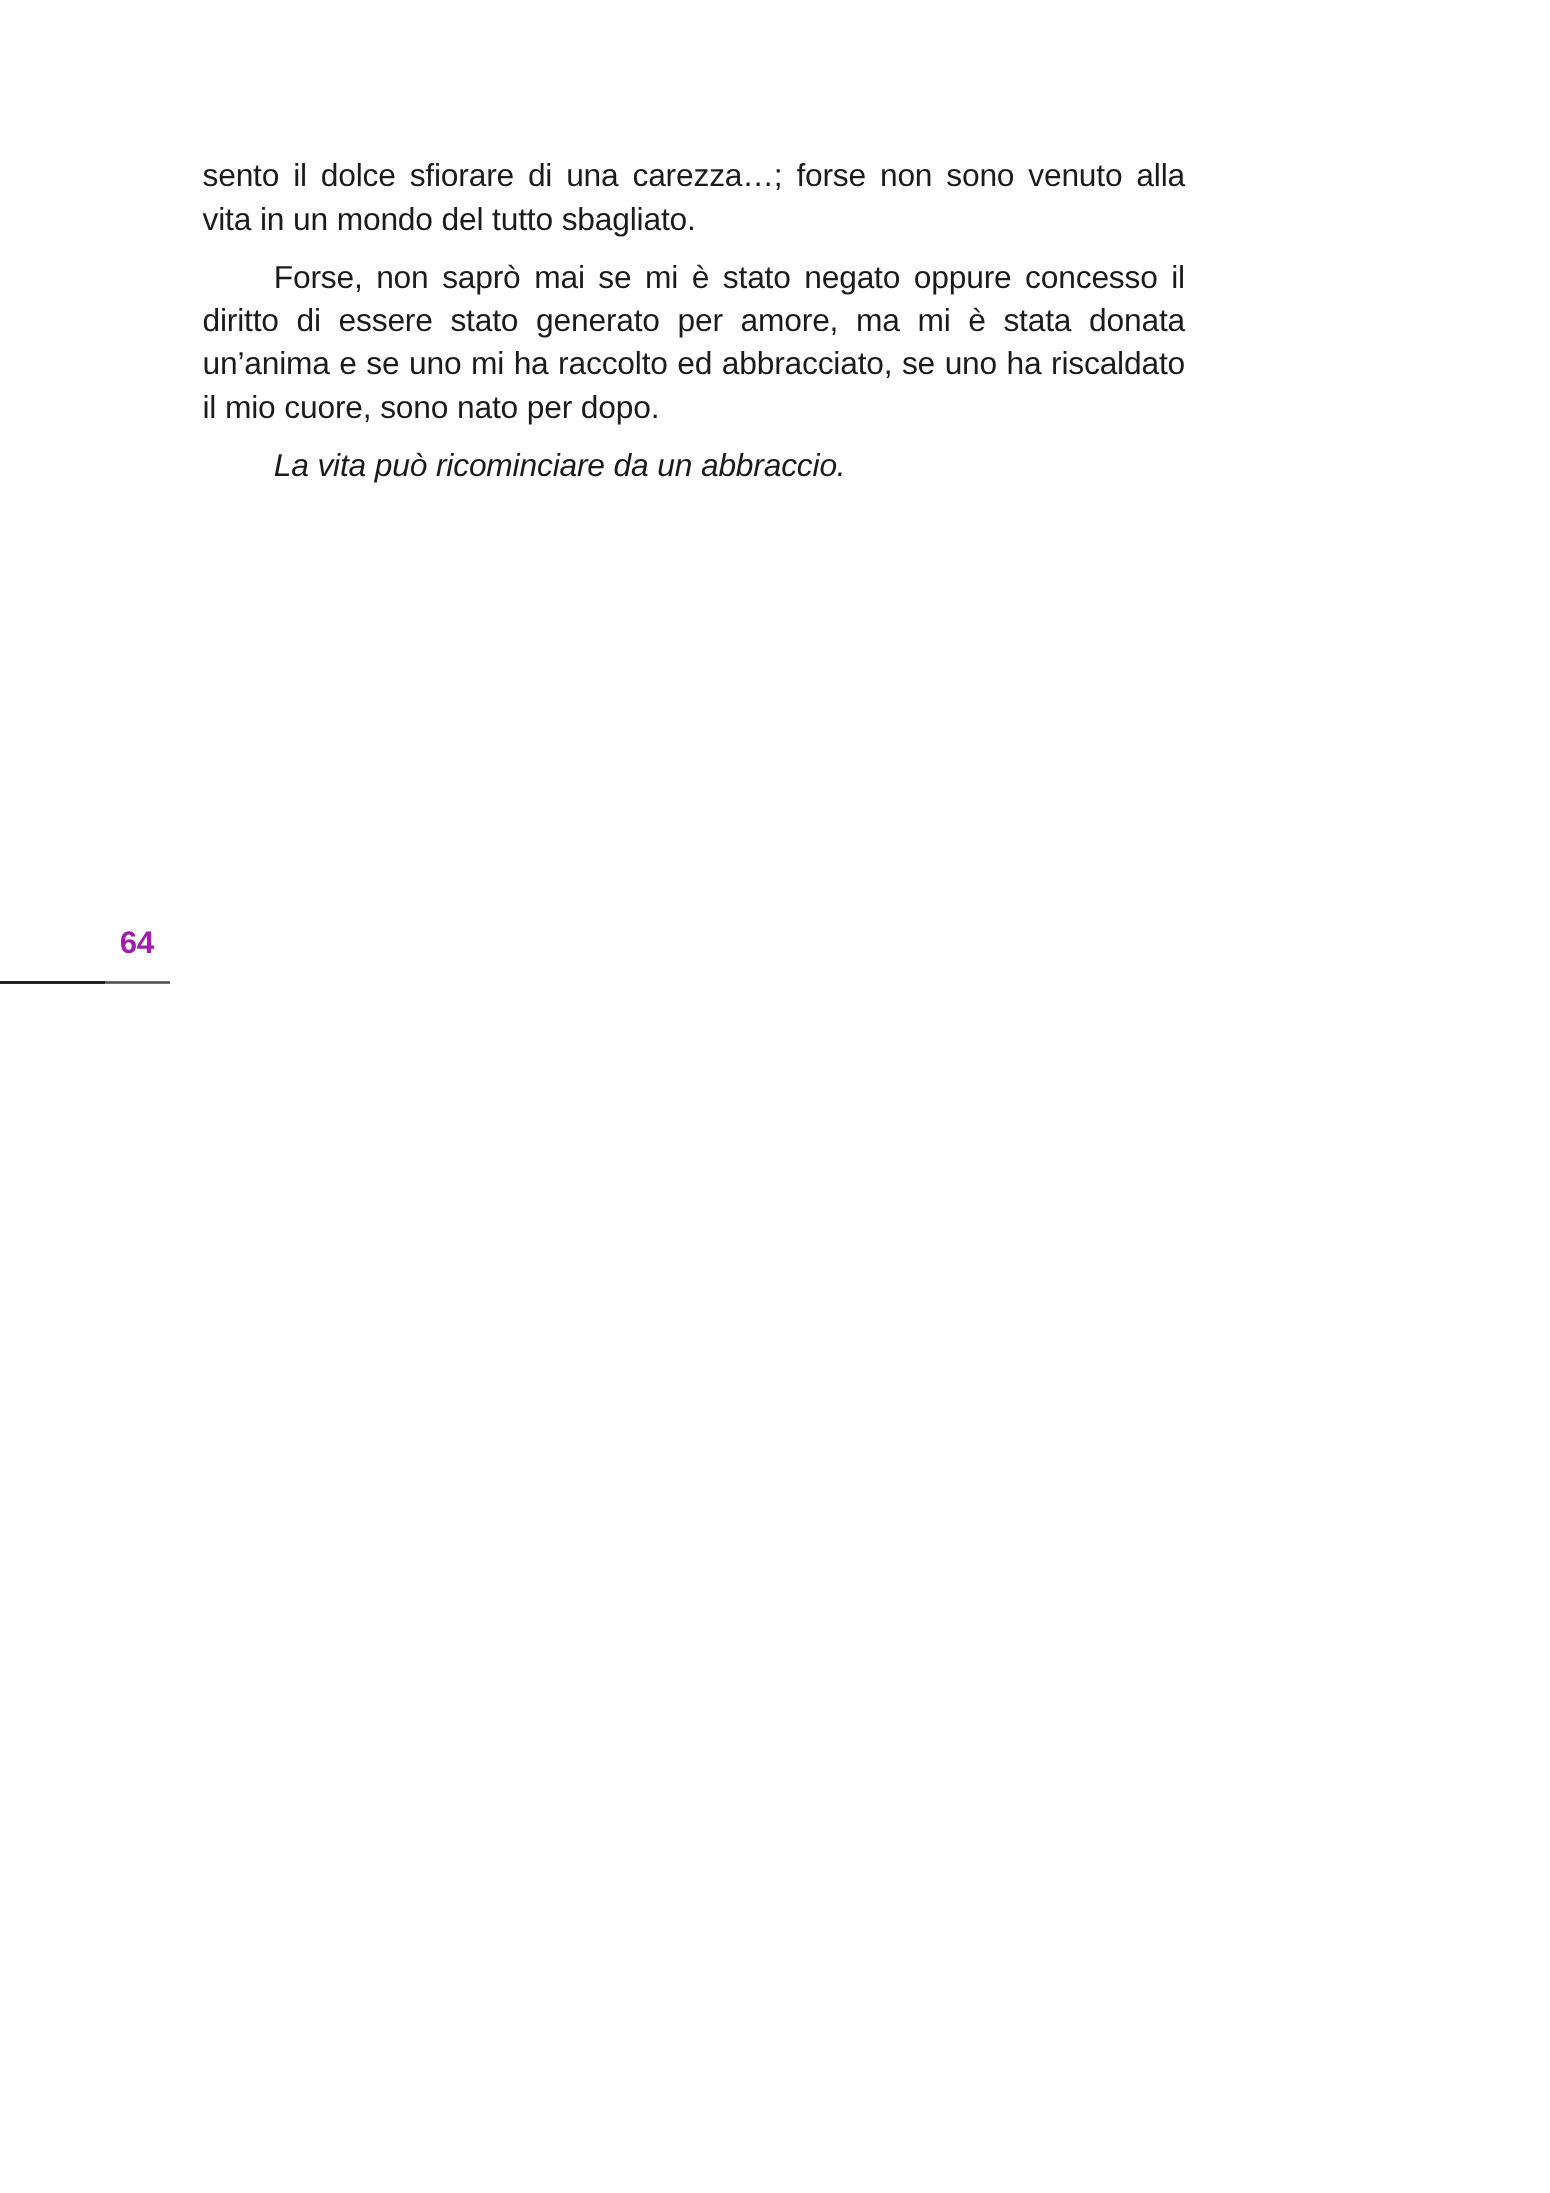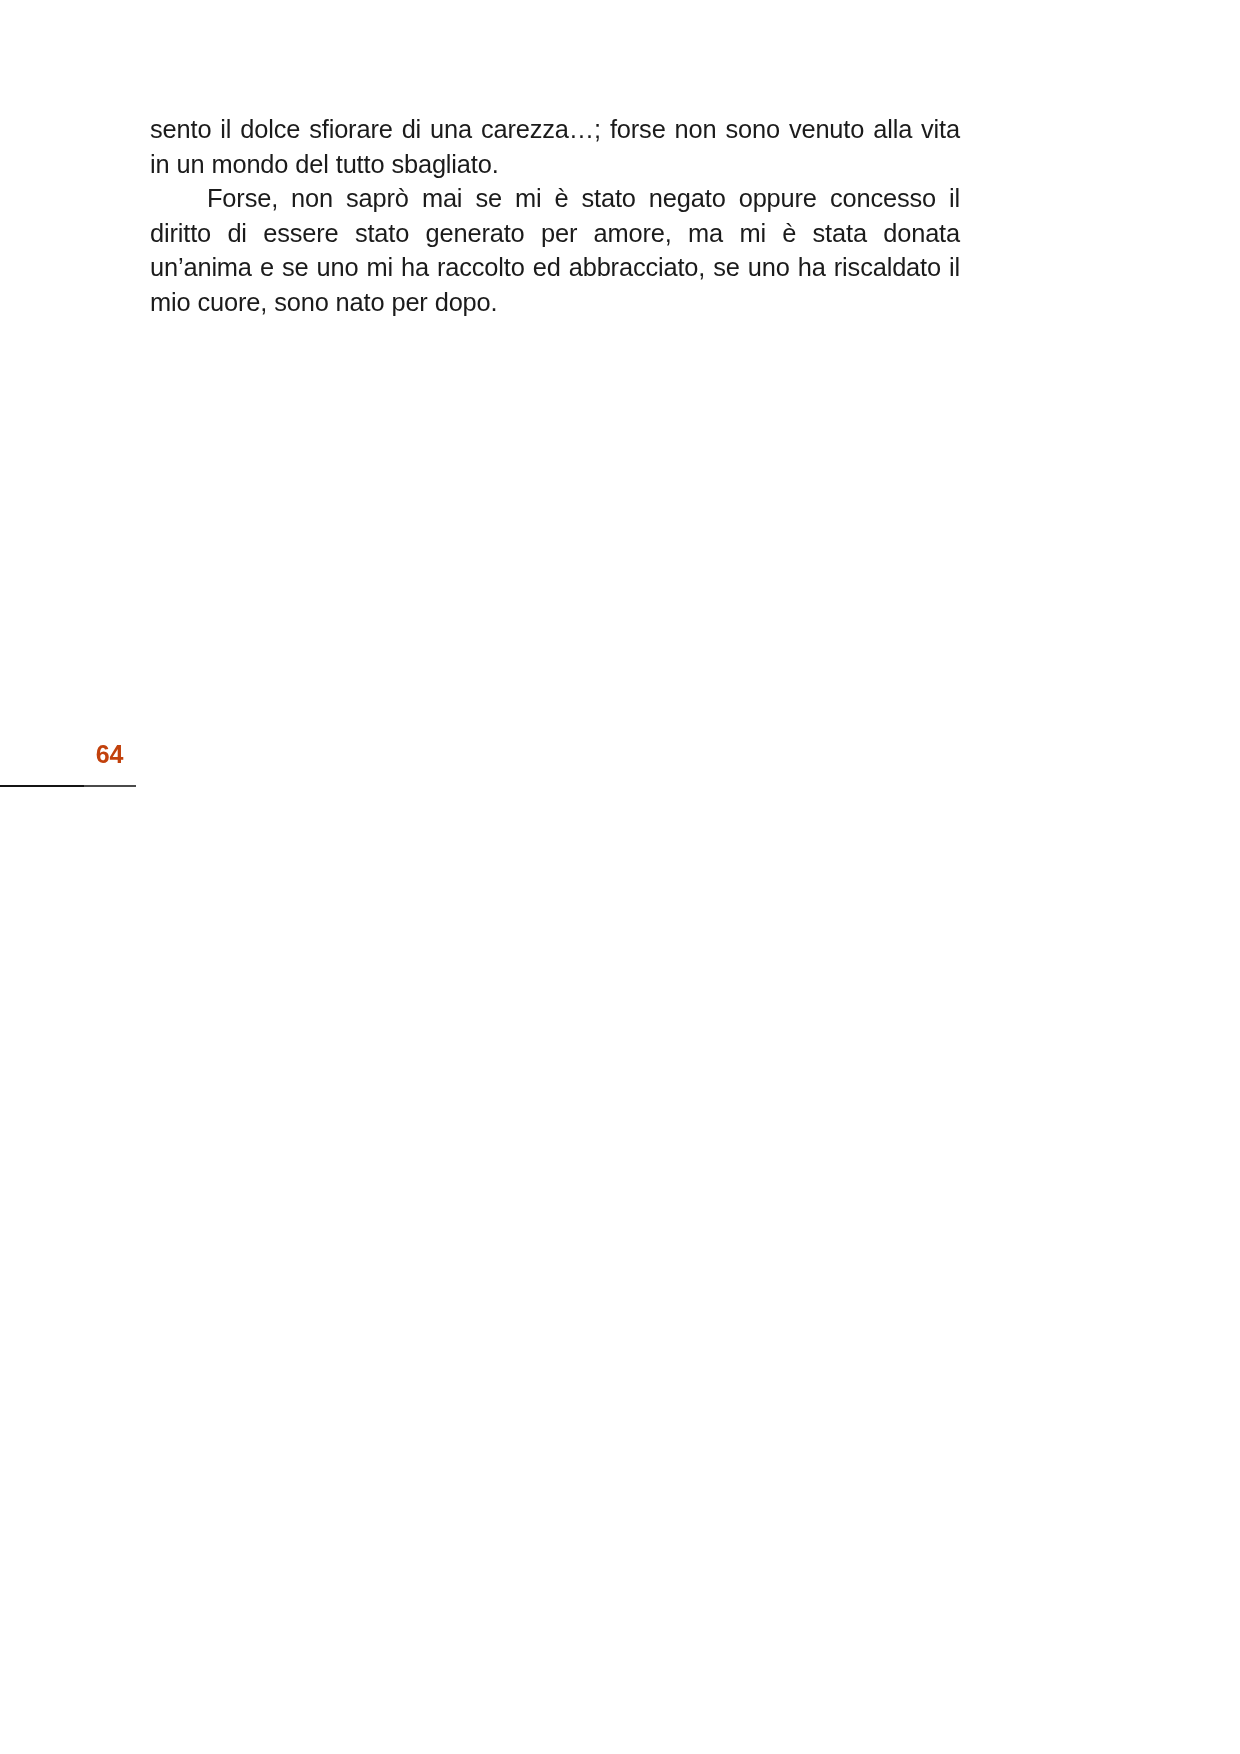--- a/index.html
+++ b/index.html
@@ -24,21 +24,21 @@
 
   
   .text-column {
     position: absolute;
     left: 150px;
     top: 112px;
     width: 810px;
   }
 
   .para {
-    margin: 0;
+    margin: 12px;
     font-size: 25.4px;
     line-height: 34.6px;
     text-align: justify;
     text-justify: inter-word;
     letter-spacing: -0.15px;
     word-spacing: 0.1px;
     color: #1b1b1b;
     hyphens: none;
   }
 
@@ -66,21 +66,21 @@
     top: 742px;
     width: 136px;
   }
 
   .folio-number {
     display: block;
     text-align: right;
     padding-right: 13px;
     font-size: 25px;
     font-weight: bold;
-    color: #c2410c;
+    color: #a21caf;
     line-height: 1;
     letter-spacing: -0.3px;
   }
 
   .folio-rule {
     margin-top: 18px;
     width: 136px;
     height: 0;
     border-top: 2px solid #4a4a4a;
   }
@@ -100,20 +100,21 @@
   }
 </style>
 </head>
 <body>
 
 <div class="page">
 
   <div class="text-column">
     <p class="para no-stretch">sento il dolce sfiorare di una carezza…; forse non sono venuto alla vita in un mondo del tutto sbagliato.</p>
     <p class="para indent no-stretch">Forse, non saprò mai se mi è stato negato oppure concesso il diritto di essere stato generato per amore, ma mi è stata donata un’anima e se uno mi ha raccolto ed abbracciato, se uno ha riscaldato il mio cuore, sono nato per dopo.</p>
+    <p class="para indent italic no-stretch">La vita può ricominciare da un abbraccio.</p>
   </div>
 
   <div class="folio-block">
     <span class="folio-number">64</span>
     <div class="folio-rule-wrap">
       <div class="folio-rule"></div>
       <div class="folio-rule-dark"></div>
     </div>
   </div>
 

